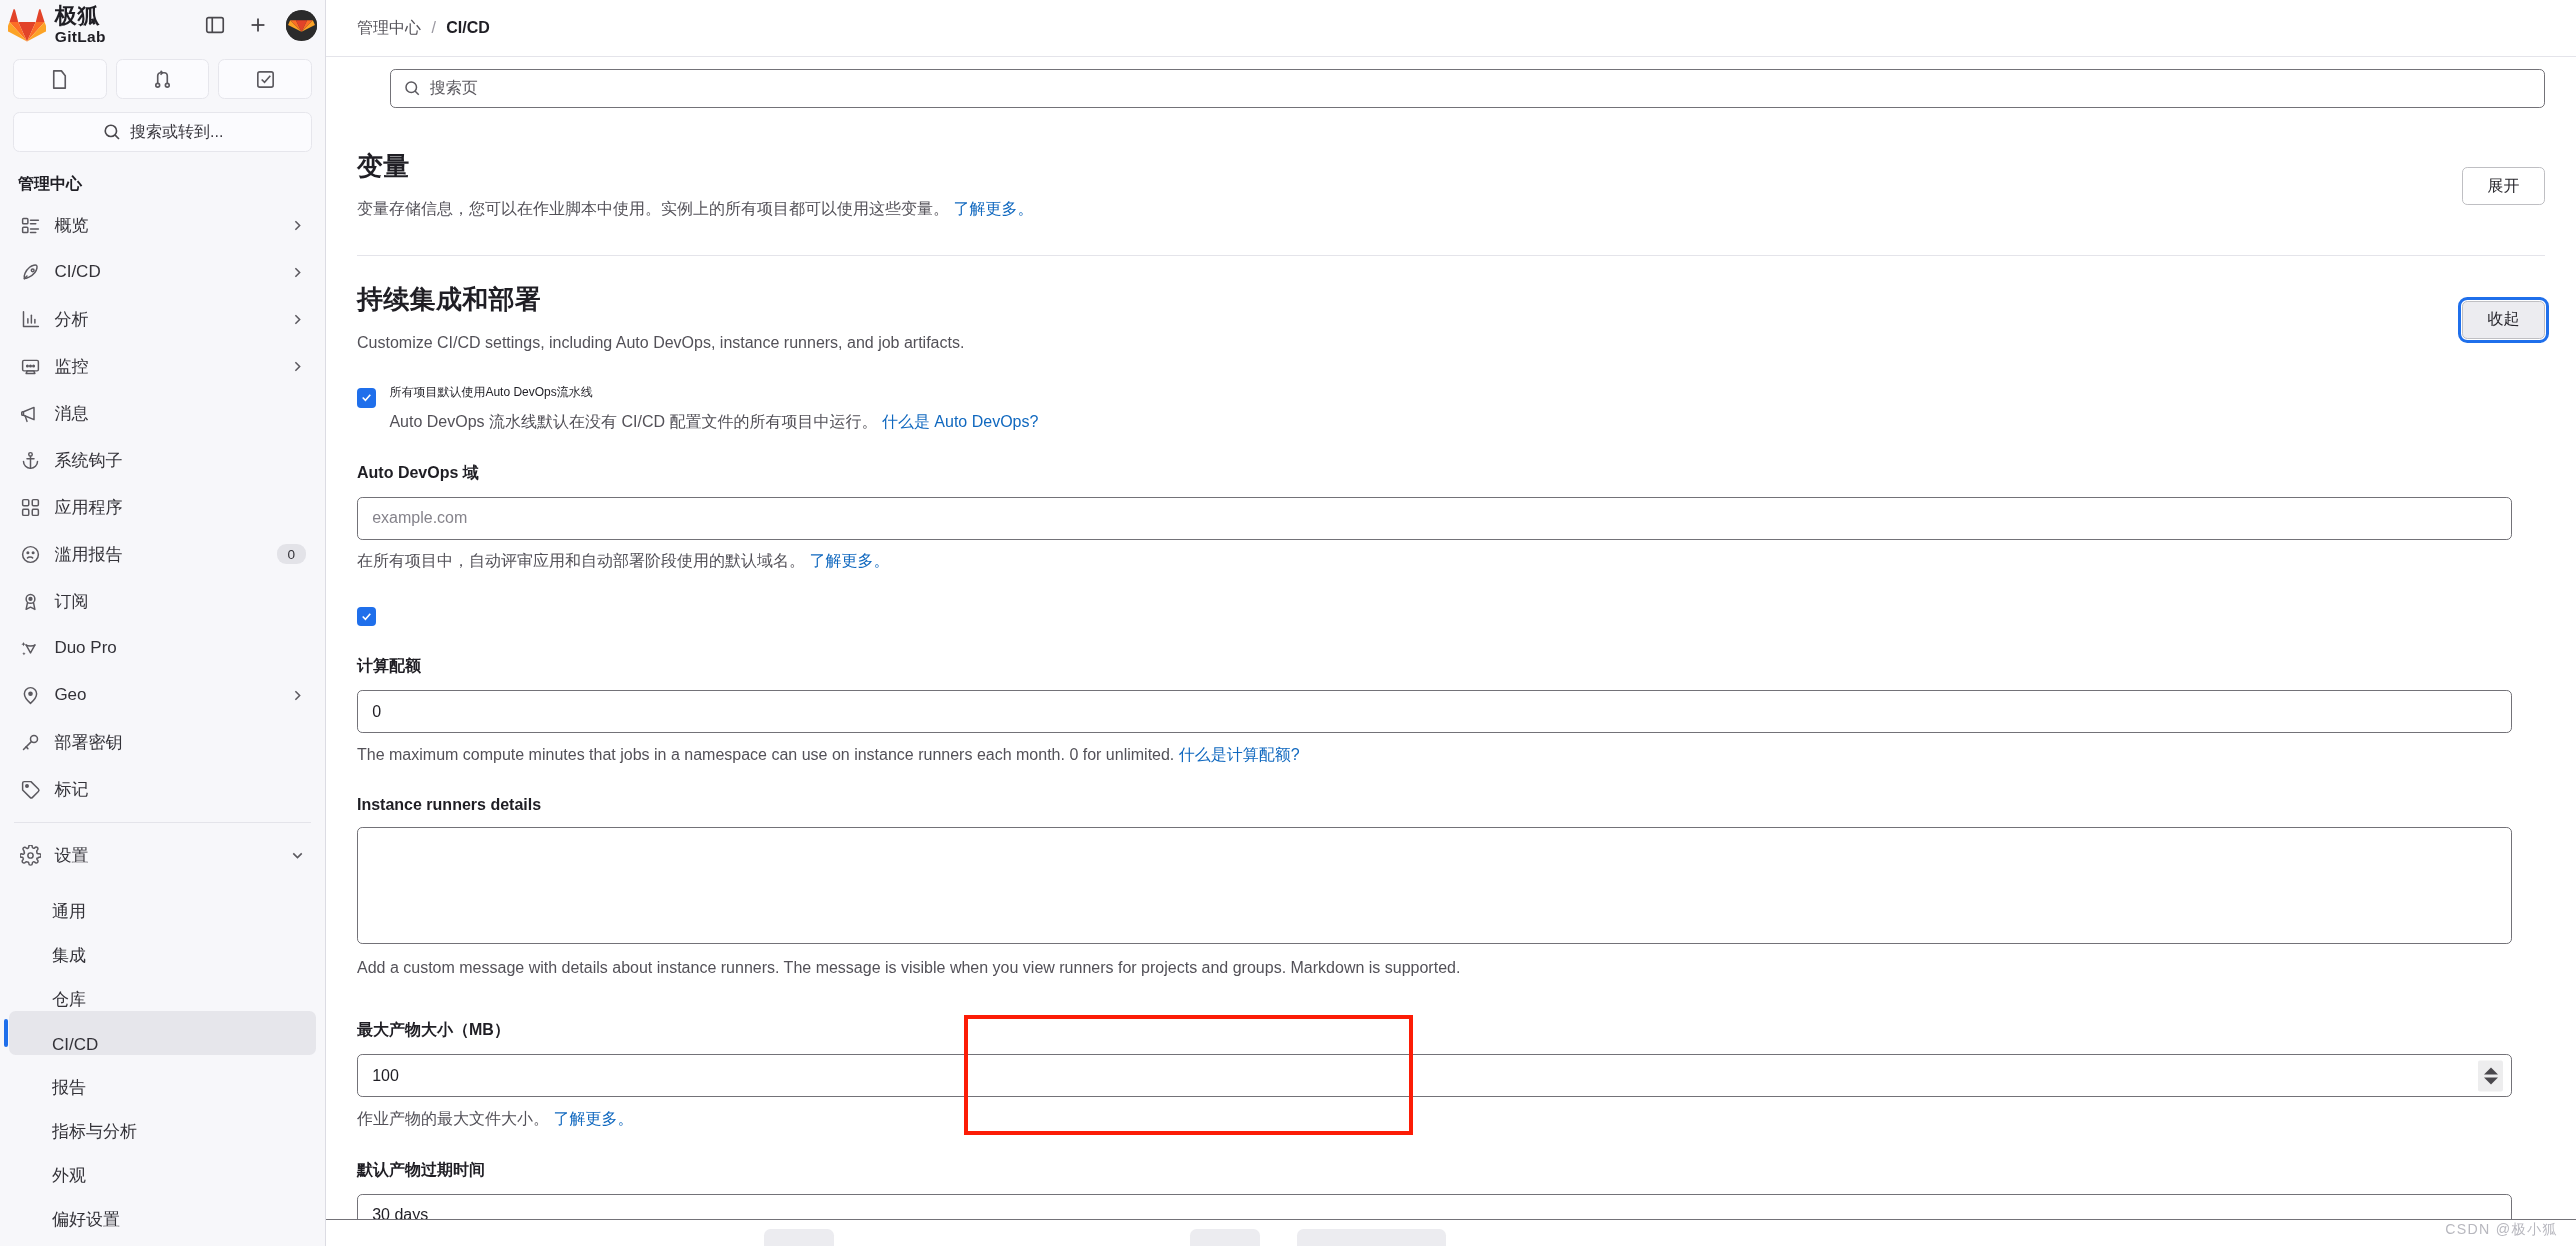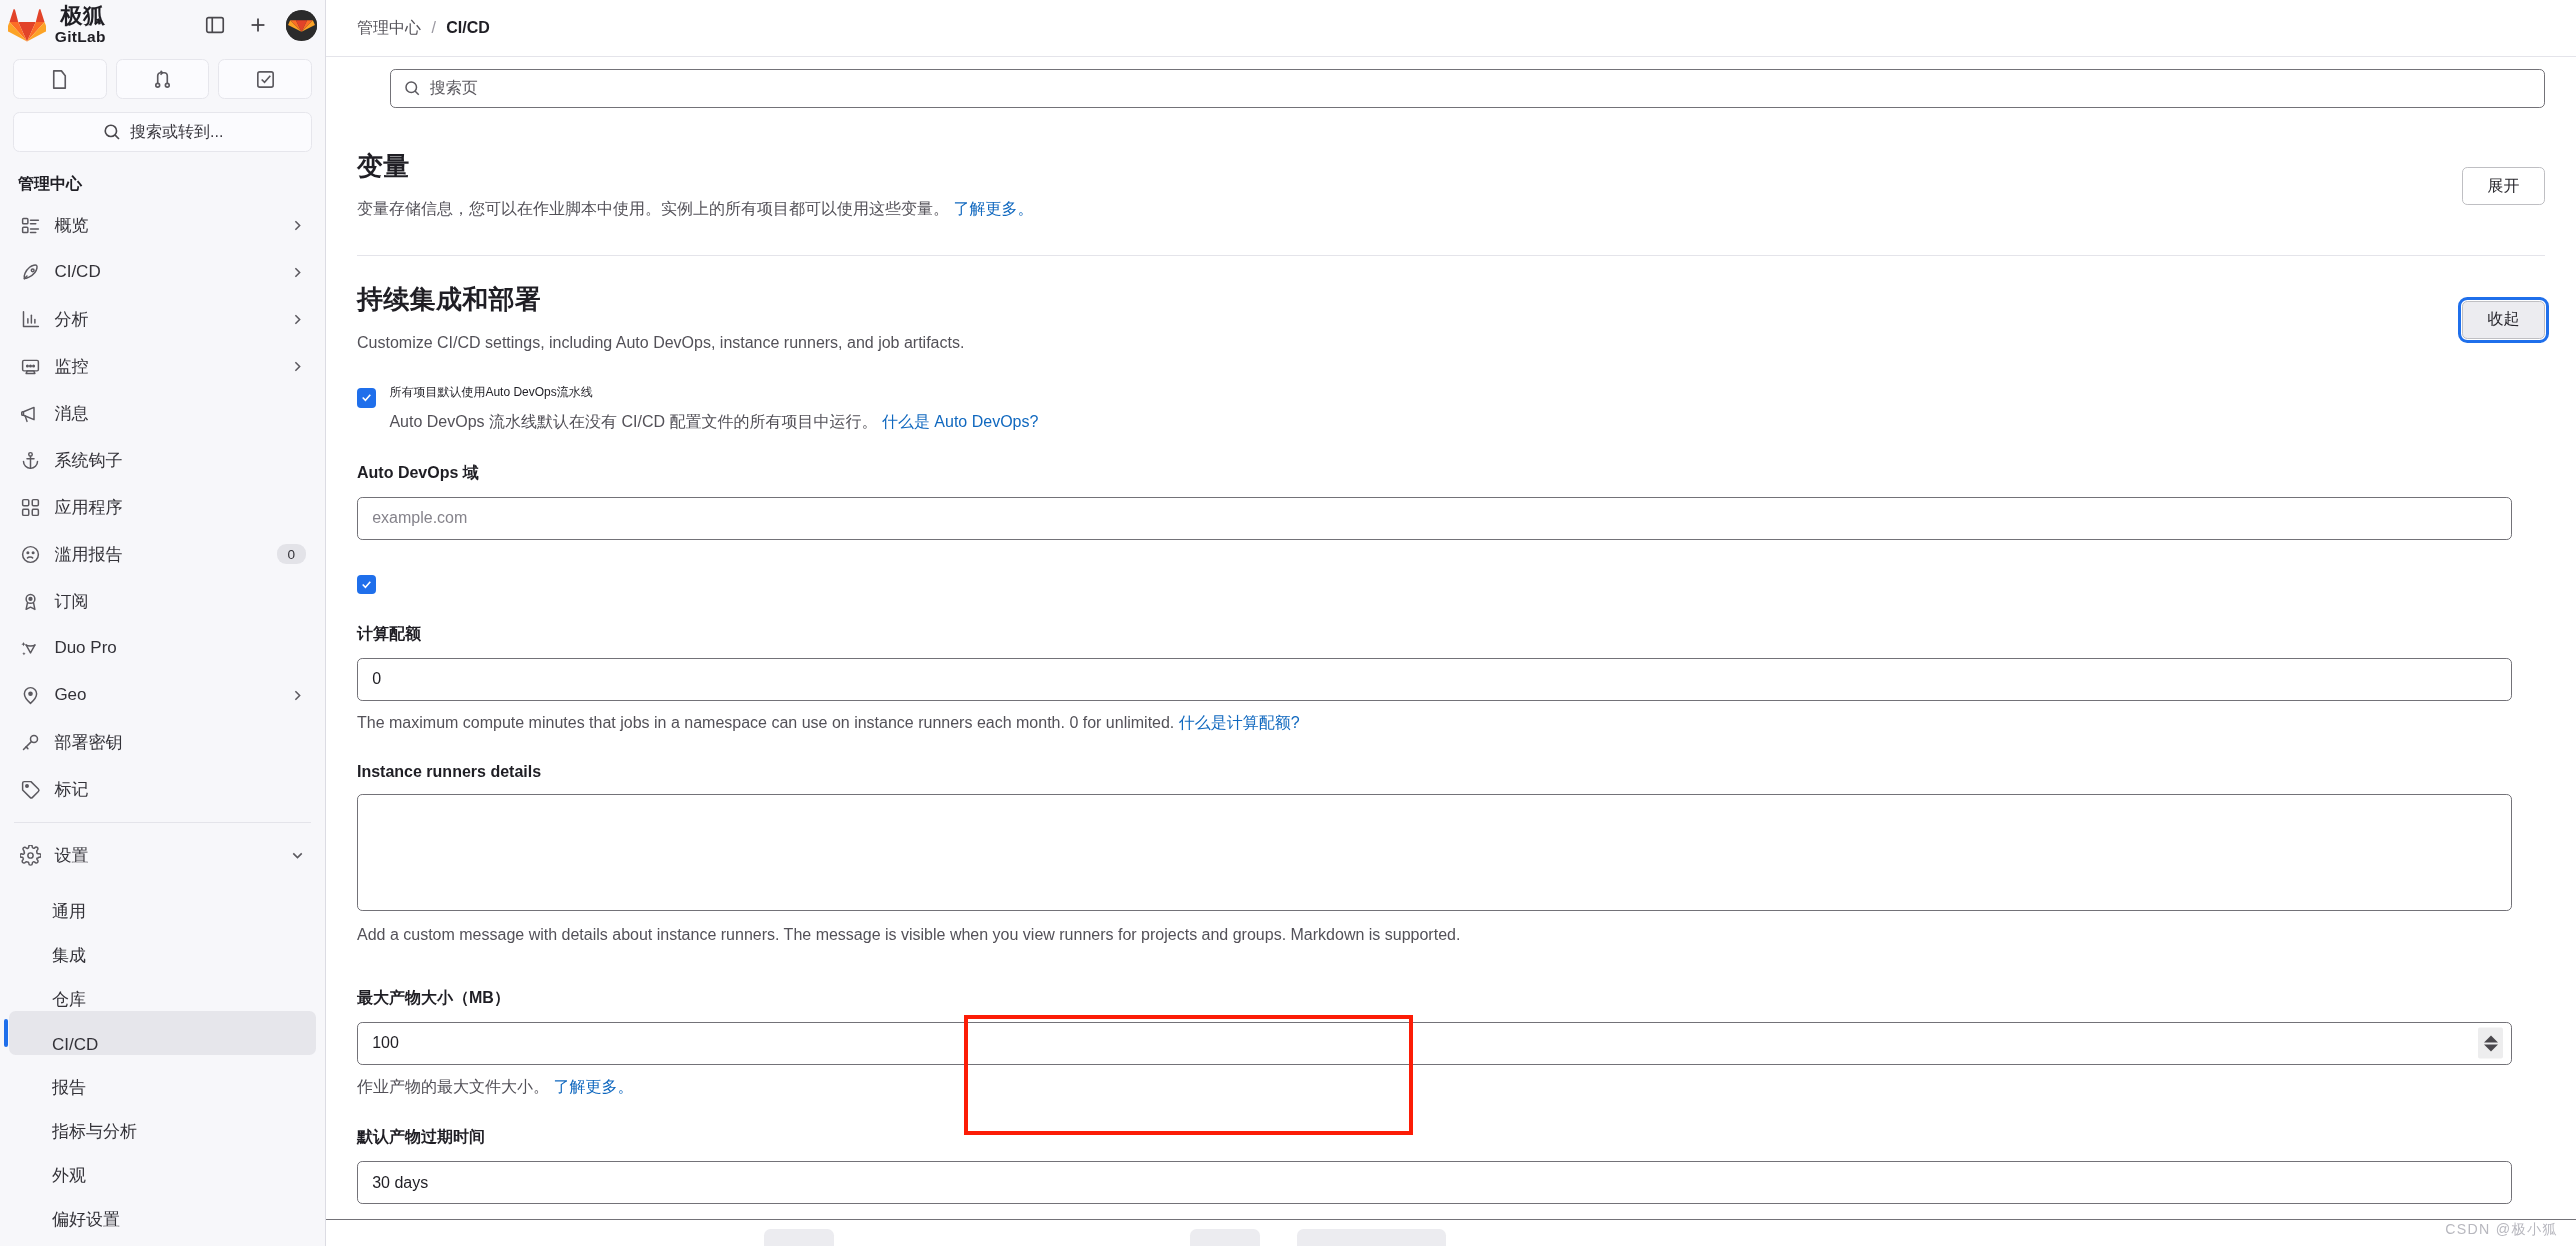--- a/index.html
+++ b/index.html
@@ -16,21 +16,21 @@
     width: 326px; height: 1247px;
     background: #f7f7fa;
     border-right: 1.9px solid #dcdce3;
     flex: 0 0 326px;
     position: relative;
     overflow: hidden;
   }
   .sb-brandrow { display: flex; align-items: center; height: 50px; padding: 0 7.8px; }
   .brand { display: flex; align-items: center; gap: 9px; }
   .fox-logo { width: 38px; height: 35px; display:block; }
-  .brand-text { display: flex; flex-direction: column; line-height: 1; text-align: right; }
+  .brand-text { display: flex; flex-direction: column; line-height: 1; }
   .brand-cn { font-size: 22px; font-weight: 700; color: #1f1e24; letter-spacing: 0.6px; }
   .brand-en { font-size: 15.5px; font-weight: 700; color: #1f1e24; margin-top: 1.9px; letter-spacing: 0.3px;}
   .sb-actions { margin-left: auto; display: flex; align-items: center; gap: 14.2px; }
   .icon-btn { width: 28.5px; height: 28.5px; display:flex; align-items:center; justify-content:center; border-radius:5.2px; cursor:pointer; }
   .avatar {
     width: 31px; height: 31px; border-radius: 50%;
     background: #2b2b2b; display:flex; align-items:center; justify-content:center;
     overflow:hidden;
   }
   .sb-iconrow { display: flex; gap: 9px; padding: 9px 13px 0 13px; }
@@ -523,20 +523,24 @@
               <div class="ctext-sub">
                 <span>Auto DevOps 流水线默认在没有 CI/CD 配置文件的所有项目中运行。</span>
                 <span class="lnk">什么是 Auto DevOps?</span>
               </div>
             </span>
           </div>
 
           <div class="fieldblock">
             <label class="flabel">Auto DevOps 域</label>
             <input class="finput" type="text" placeholder="example.com" value="" style="">
+            <p class="fhelp">
+              <span>在所有项目中，自动评审应用和自动部署阶段使用的默认域名。</span>
+              <span class="lnk">了解更多。</span>
+            </p>
           </div>
 
           <div class="checkrow">
             <span class="cbox">
               <svg width="13" height="13" viewBox="0 0 24 24" fill="none" stroke="#fff" stroke-width="3">
                   <path d="M5 12l5 5 9-10"></path>
                 </svg>
             </span>
           </div>
 

